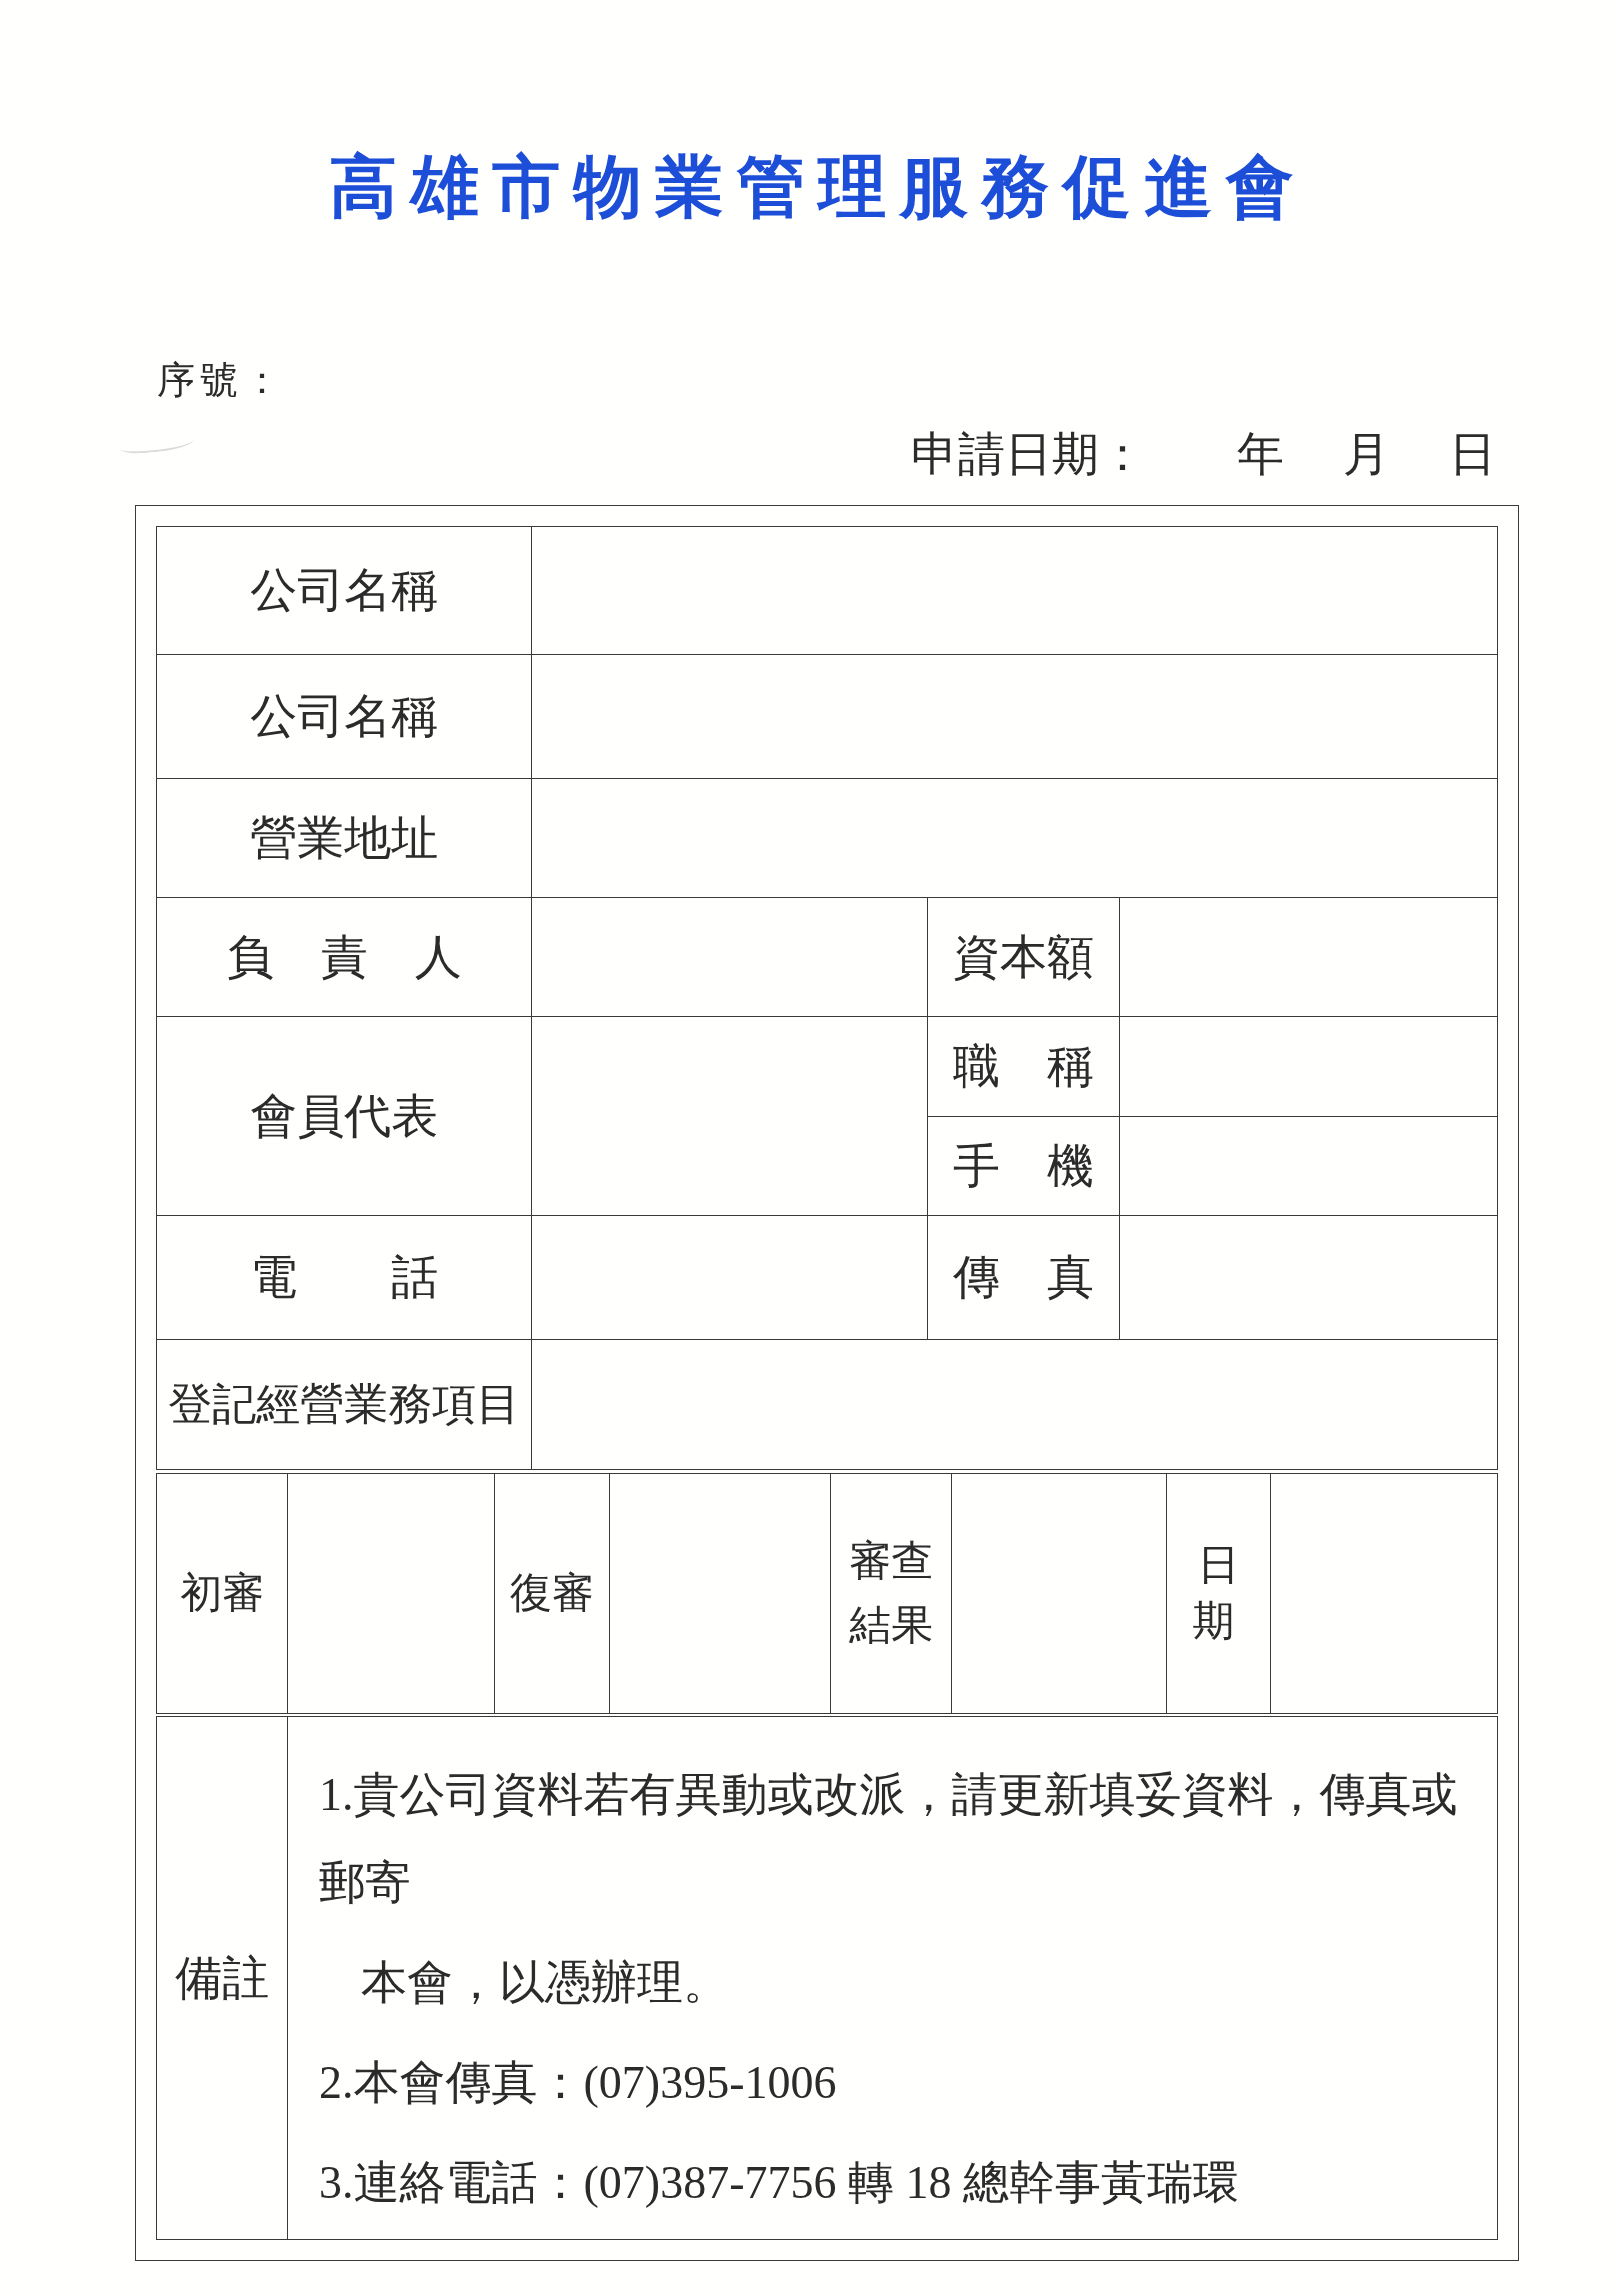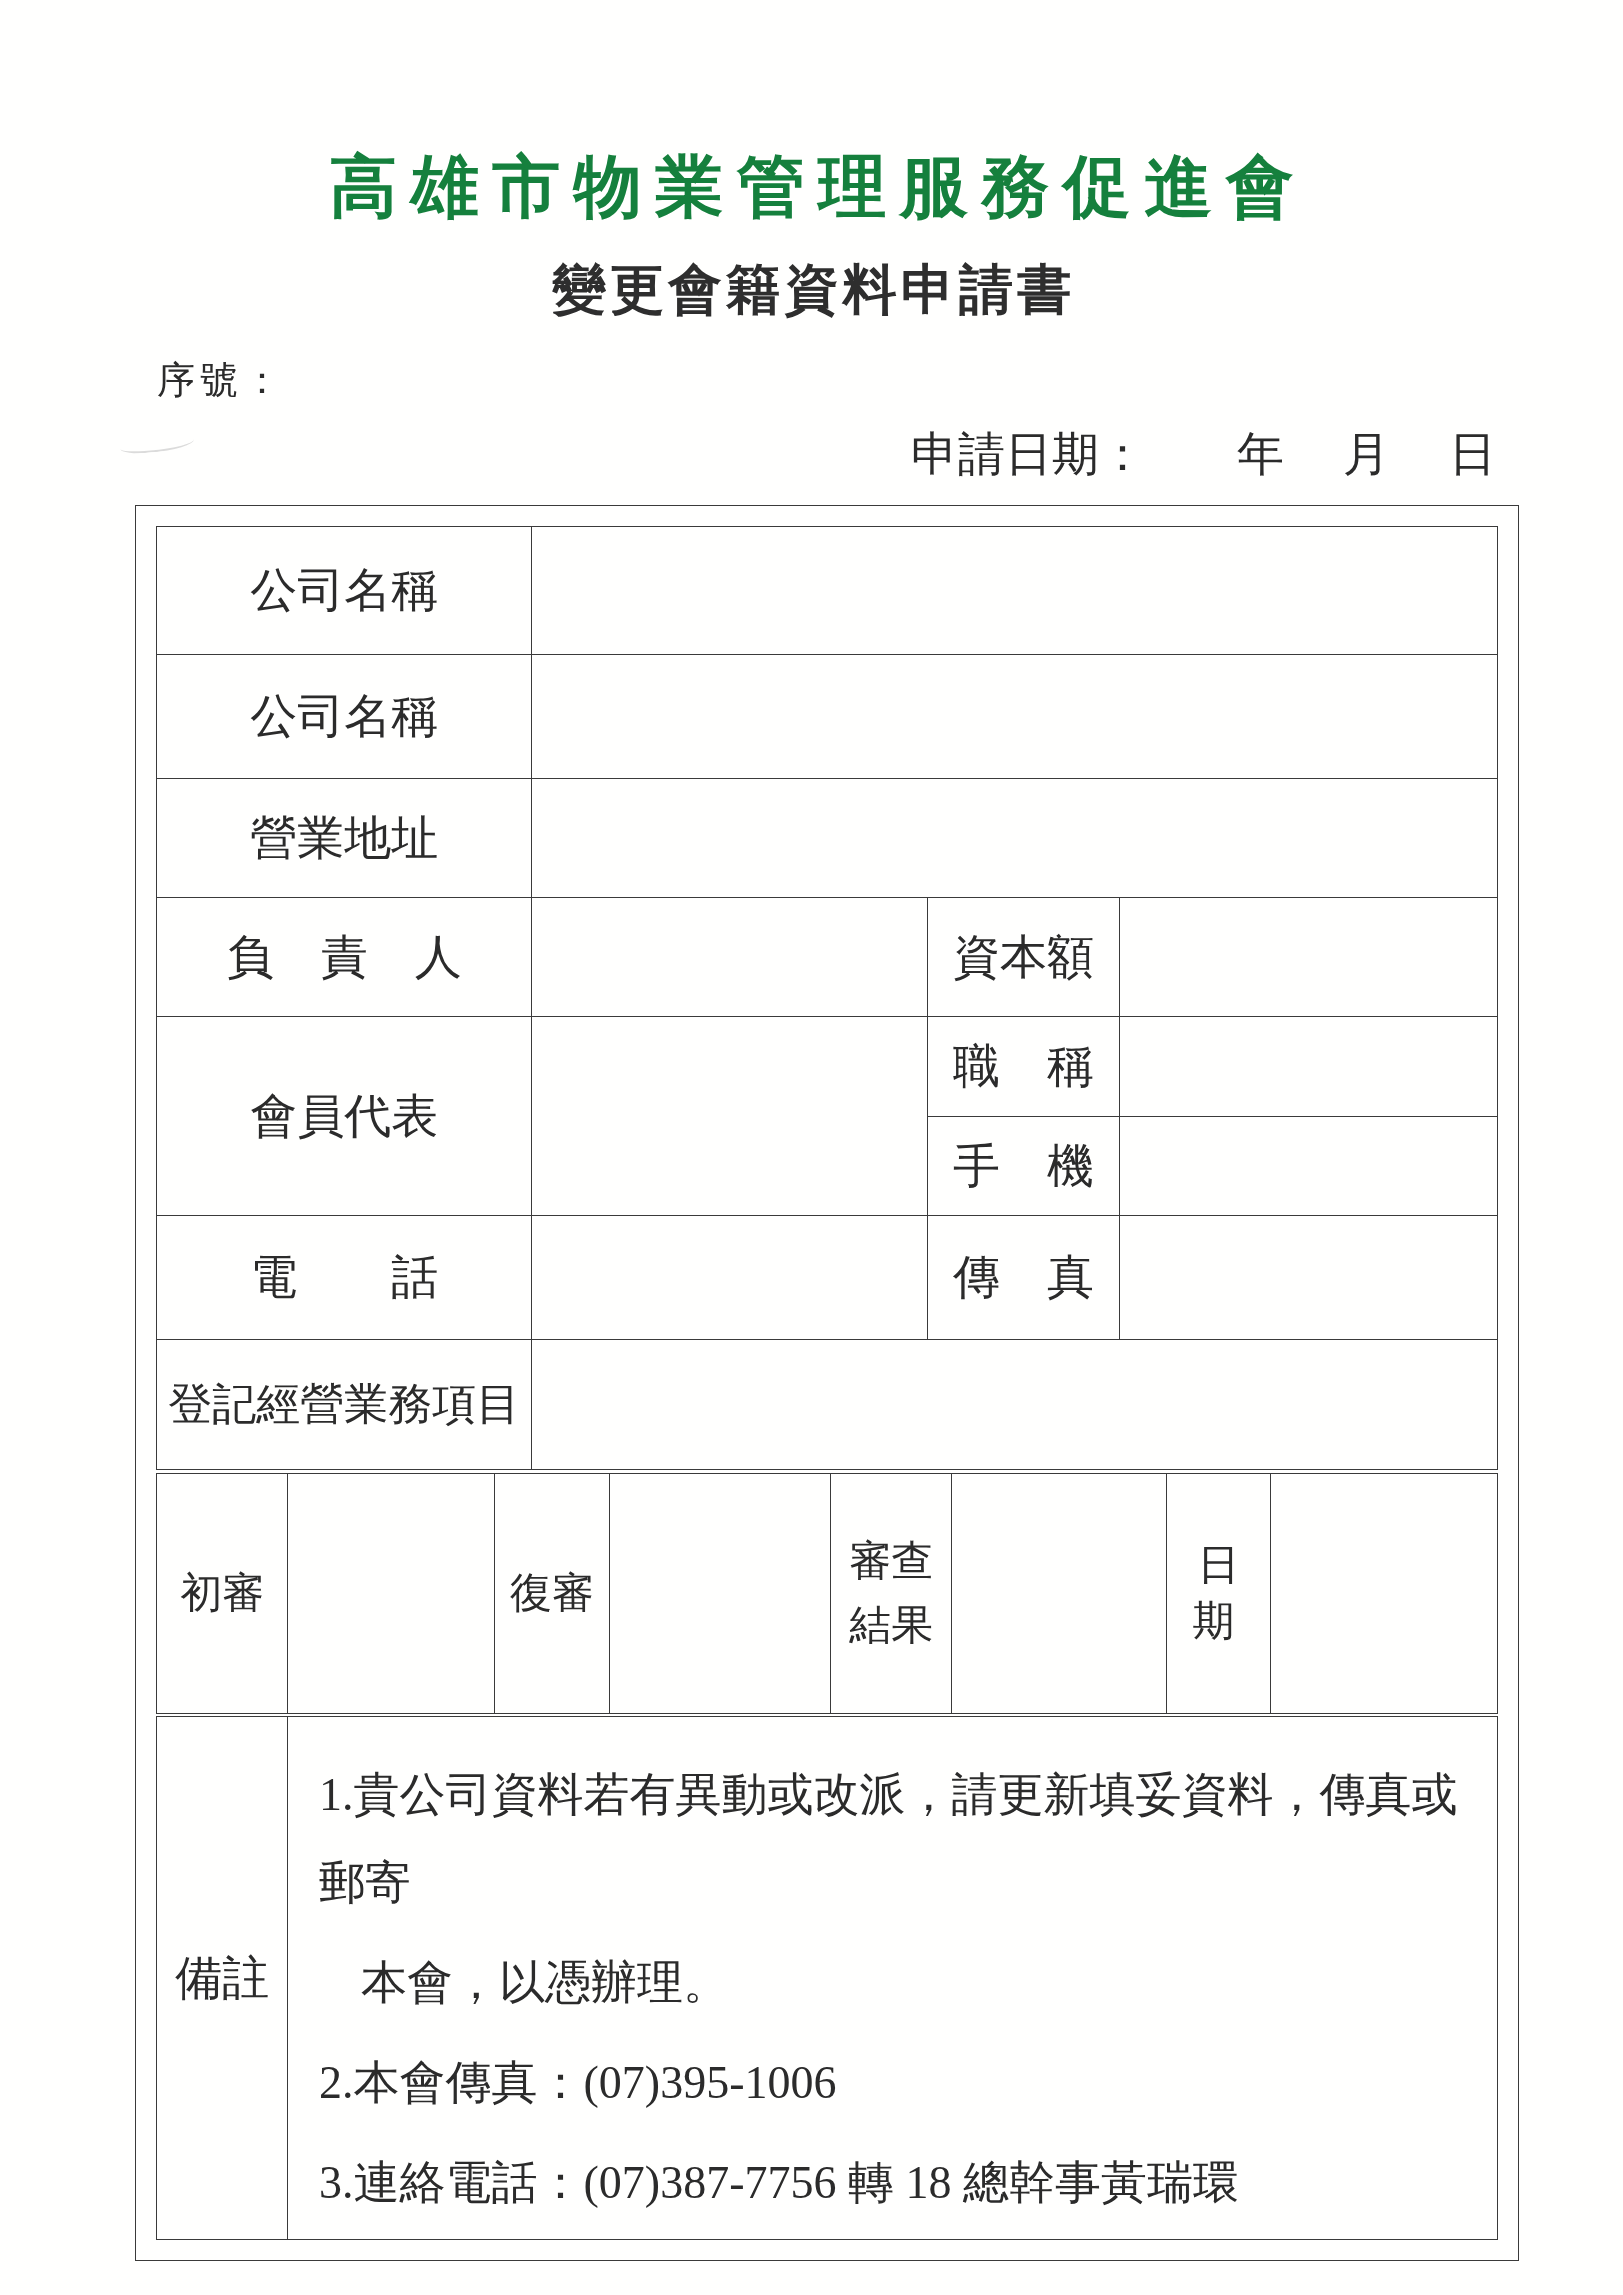--- a/index.html
+++ b/index.html
@@ -10,21 +10,21 @@
     color: #2b2b2b;
     position: relative;
     overflow: hidden;
   }
   .sheet { position: absolute; inset: 0; background: #fffffe; }
 
   
   .title1 {
     position: absolute; top: 142px; left: 0; width: 100%;
     text-align: center; font-size: 68px; font-weight: bold;
-    letter-spacing: 13.5px; text-indent: 13.5px; color: #15803d;
+    letter-spacing: 13.5px; text-indent: 13.5px; color: #1d4ed8;
   }
   .title2 {
     position: absolute; top: 254px; left: 0; width: 100%;
     text-align: center; font-size: 54px; font-weight: bold;
     letter-spacing: 4.2px; text-indent: 4.2px; color: #2e2e2e;
   }
 
   
   .serial { position: absolute; top: 355px; left: 157px; font-size: 38px; letter-spacing: 5px; }
   .dateline { position: absolute; top: 423px; right: 127px; font-size: 47px; font-family: Liberation Mono, monospace; }
@@ -68,21 +68,20 @@
   }
   .notes-content p { margin: 12px; }
   .notes-content p.indent { padding-left: 42px; }
 </style>
 </head>
 <body>
 
 <div class="sheet">
 
   <div class="title1">高雄市物業管理服務促進會</div>
-  <div class="title2">變更會籍資料申請書</div>
 
   <div class="serial">序號：</div>
   <div class="squiggle"></div>
 
   <div class="dateline">
     <span>申請日期：</span><span class="gap-wide">年</span><span class="gap">月</span><span class="gap">日</span>
   </div>
 
   <div class="tbl-wrap">
 

